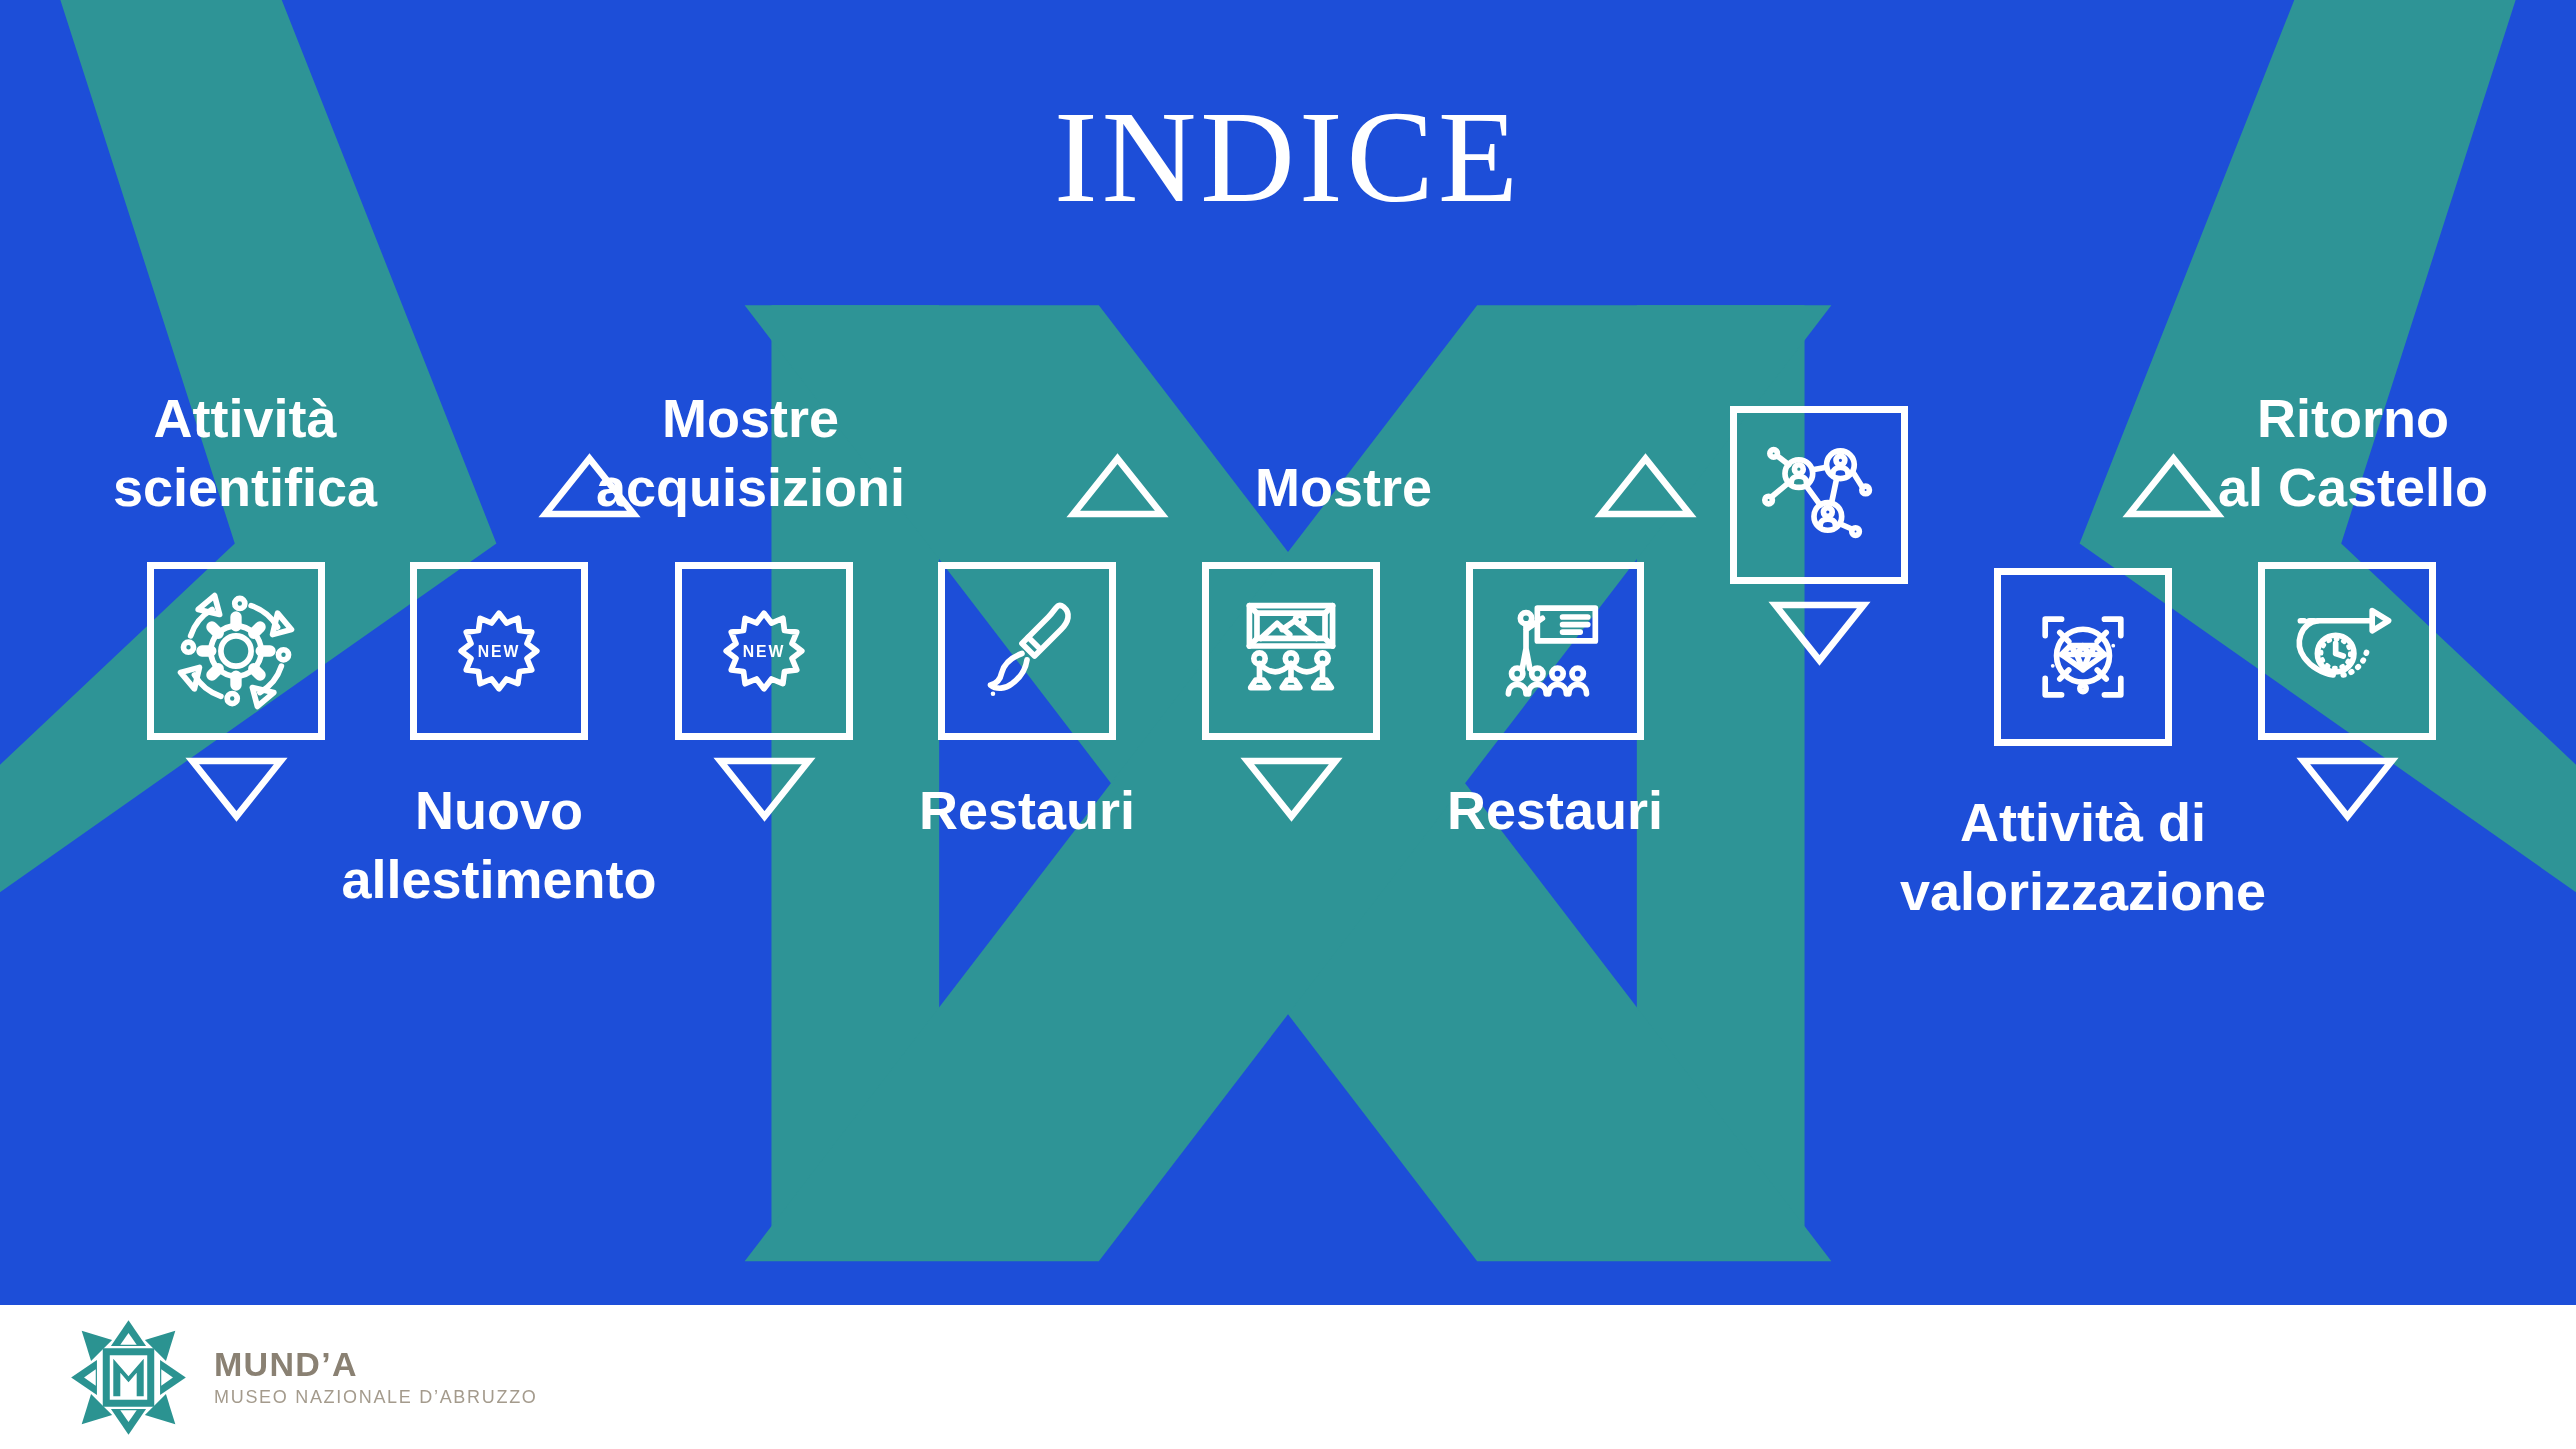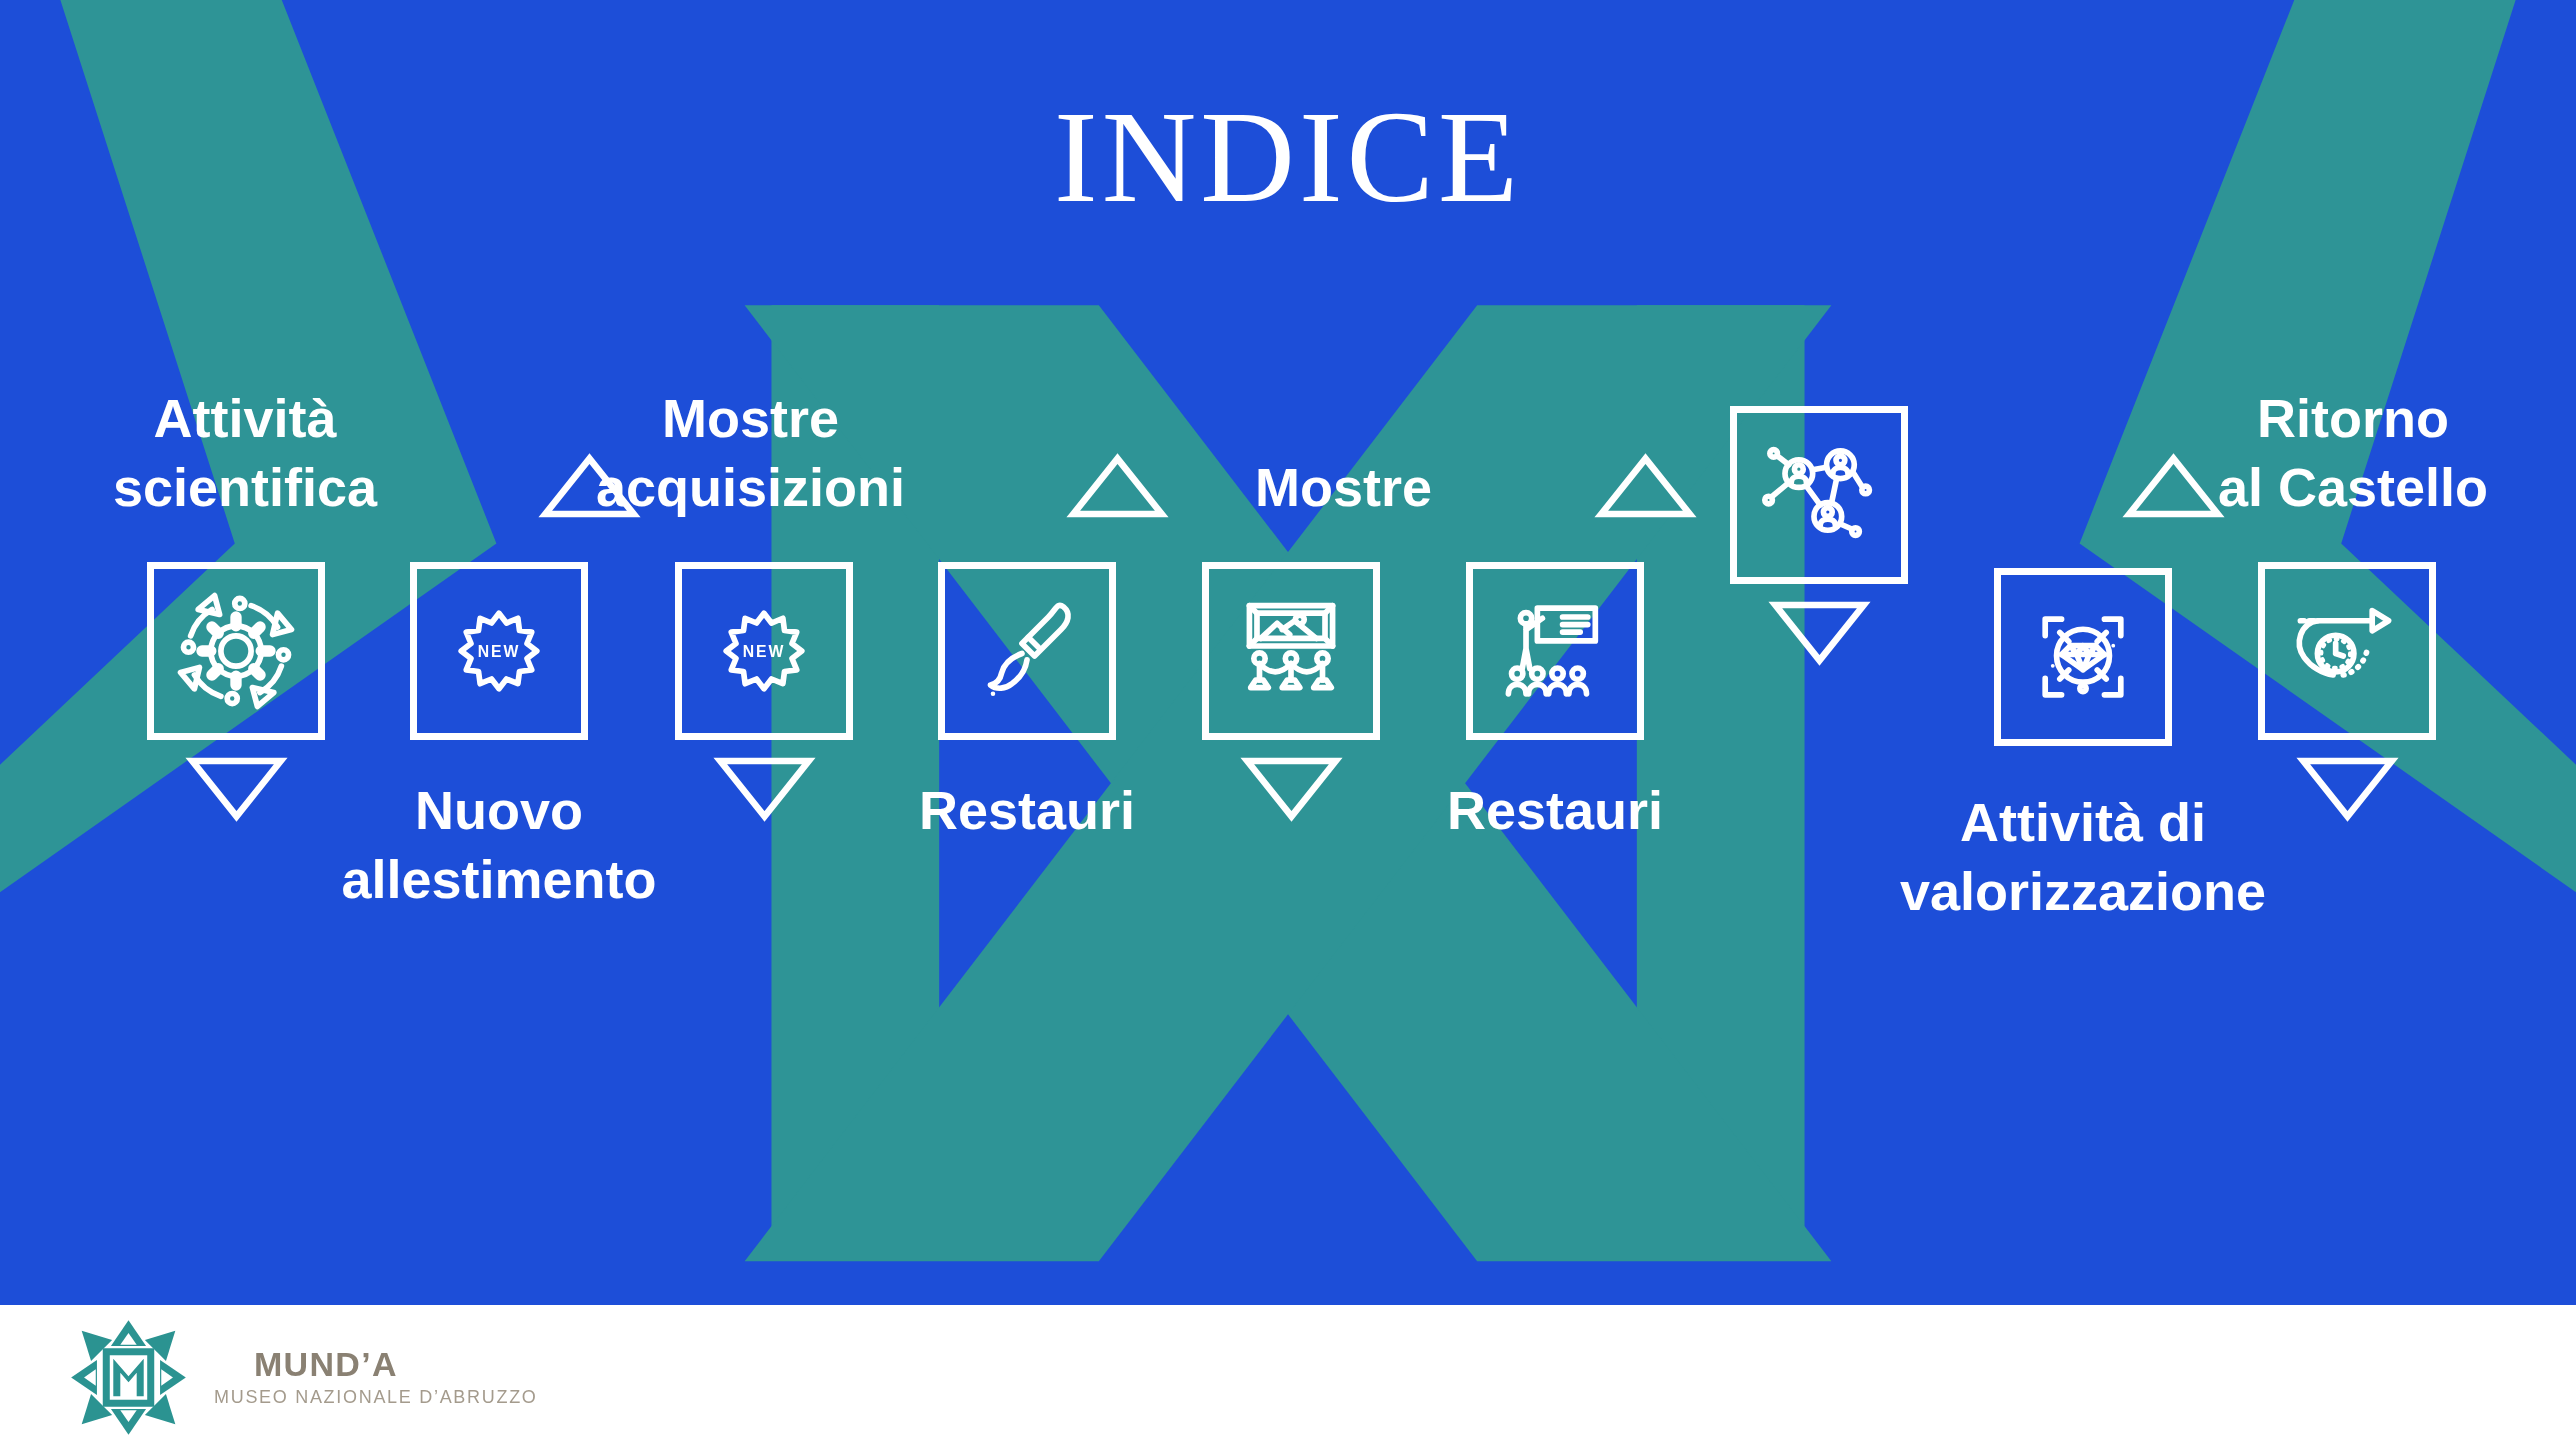--- a/index.html
+++ b/index.html
@@ -16,21 +16,21 @@
   .tri{display:block;margin-bottom:4px;}
   .square{margin-top:40px;width:178px;height:178px;border:7.4px solid #ffffff;
           box-sizing:border-box;display:flex;align-items:center;justify-content:center;flex:none;}
   .icon{width:126px;height:126px;display:block;}
   .tri-down{display:block;margin-top:17.4px;}
   .below-zone{margin-top:36px;display:flex;justify-content:center;}
   .footer{position:absolute;left:0;bottom:0;width:100%;height:144px;background:#ffffff;
           display:flex;align-items:center;padding-left:70px;box-sizing:border-box;}
   .emblem{width:117px;height:117px;flex:none;}
   .brandblock{margin-left:27px;display:flex;flex-direction:column;}
-  .brand{font-size:34px;font-weight:700;color:#8A8173;letter-spacing:1.3px;line-height:1.1;margin-left:40px;}
+  .brand{font-size:34px;font-weight:700;color:#8A8173;letter-spacing:1.3px;line-height:1.1;}
   .brandsub{font-size:18px;font-weight:400;color:#A49B8D;letter-spacing:1.7px;margin-top:4px;}
   svg{overflow:visible;}
 </style>
 </head>
 <body>
 
 <div class="slide">
 
   <svg class="watermark" viewBox="0 0 3840 2160" preserveAspectRatio="none">
     <g fill="#2E9496">

